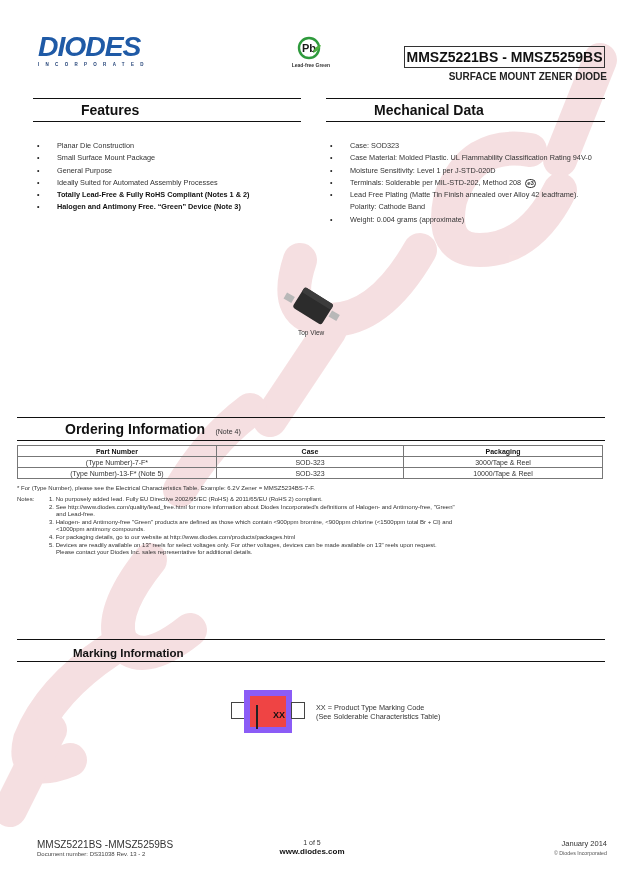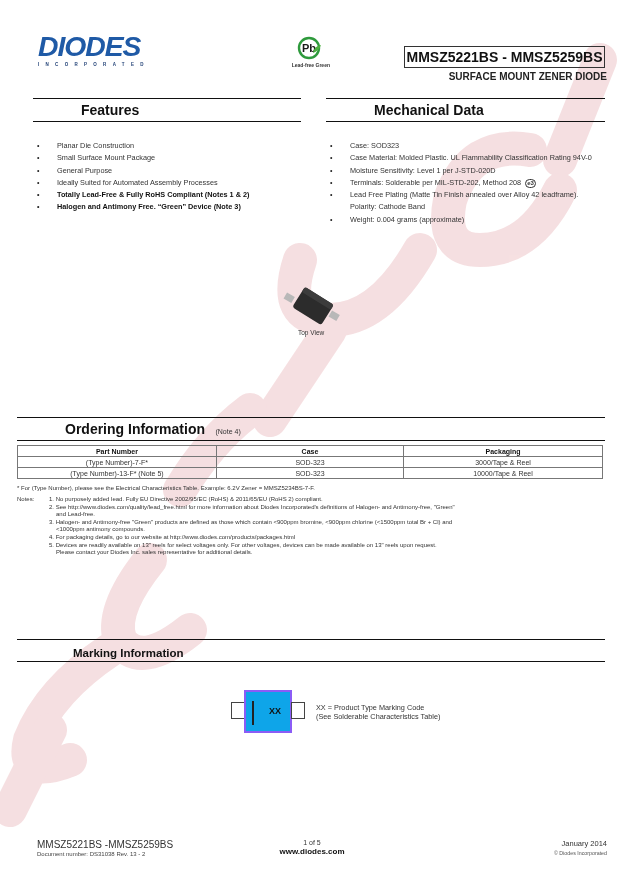--- a/index.html
+++ b/index.html
@@ -177,21 +177,21 @@
 </div>
 
 <div class="layer" style="left:17px; top:639px; width:588px;">
   <div class="sec" style="padding:3px 0 0 10px;">
     <span class="sec-title" style="font-size:11.5px;">Marking Information</span>
   </div>
 </div>
 
 <div class="layer mark-diagram">
   <div style="position:absolute;left:0;top:12px;width:14px;height:17px;border:1px solid #444;"></div>
-  <div style="position:absolute;left:13px;top:0;width:48px;height:43px;border:2px solid #8b5cf6;background:#0ea5e9;">
+  <div style="position:absolute;left:13px;top:0;width:48px;height:43px;border:6px solid #8b5cf6;background:#ef4444;">
     <div style="position:absolute;left:6px;top:9px;width:1.5px;height:24px;background:#222;"></div>
     <div style="position:absolute;left:14px;top:14px;width:30px;text-align:center;font-weight:bold;font-size:9px;color:#111;">XX</div>
   </div>
   <div style="position:absolute;left:60px;top:12px;width:14px;height:17px;border:1px solid #444;"></div>
 </div>
 <div class="layer mark-text">
   <div>XX = Product Type Marking Code</div>
   <div>(See Solderable Characteristics Table)</div>
 </div>
 

